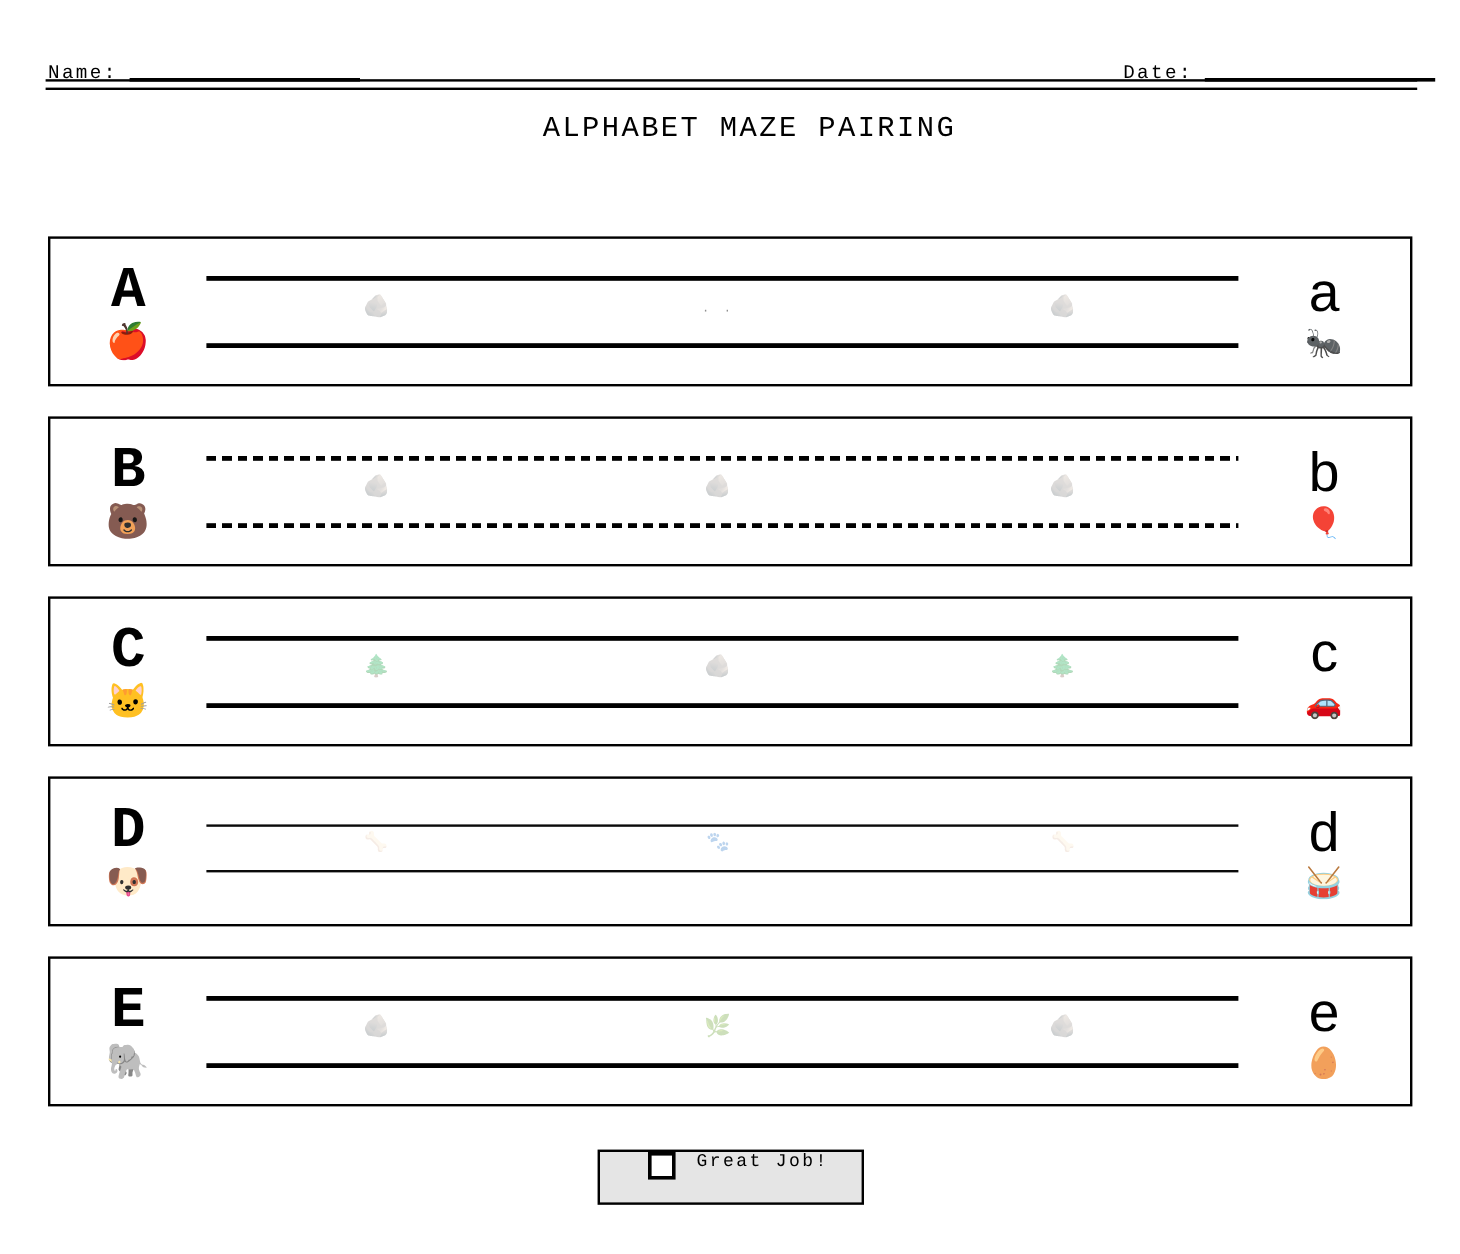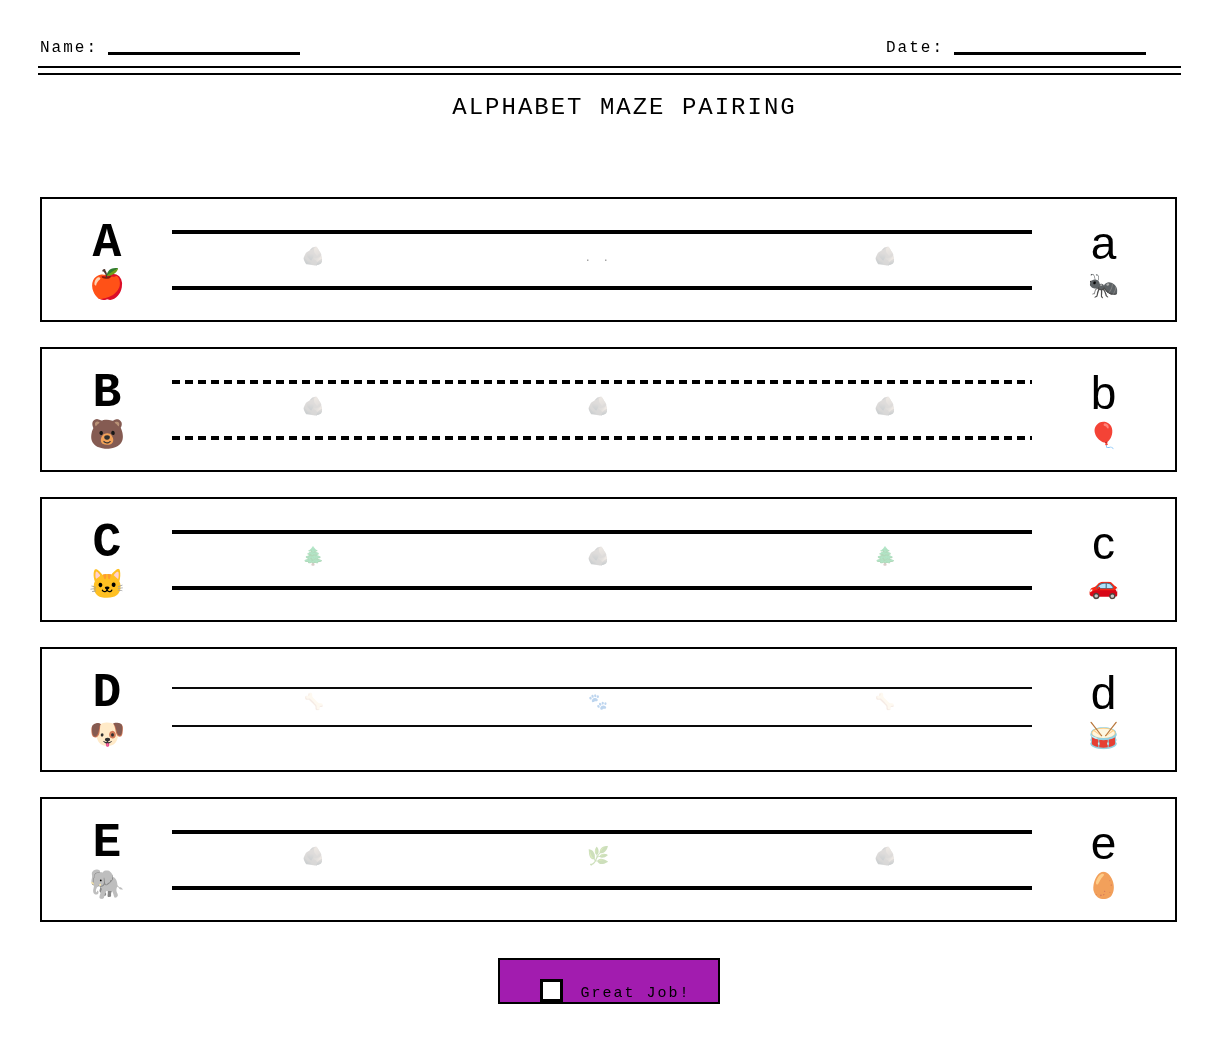--- a/index.html
+++ b/index.html
@@ -2,22 +2,22 @@
 <html><head>
 <meta charset="utf-8">
 <style>
   html,body { margin:0; padding:0; background:#fff; }
   body { width:1217px; height:1045px; font-family:"Liberation Mono",monospace; color:#000; }
   .page { position:relative; width:1217px; height:1045px; background:#fff; overflow:hidden; }
 
   
   .field { position:absolute; top:40px; display:flex; align-items:flex-end; }
   .field-name { left:40px; }
-  .field-date { left:886px; }
-  .field-label { font-size:16px; letter-spacing:2px; line-height:1; }
+  .field-date { left:936px; }
+  .field-label { font-size:16px; letter-spacing:2px; line-height:1;margin-top:13px; }
   .write-line { display:inline-block; width:192px; border-bottom:3px solid #000; margin-left:10px; margin-bottom:1px; height:10px; }
   .double-rule { position:absolute; top:66px; left:38px; right:36px; height:5px;
                  border-top:2px solid #000; border-bottom:2px solid #000; }
 
   
   .title { position:absolute; top:94px; left:16px; width:100%; text-align:center;
            font-weight:normal; font-size:24px; letter-spacing:2px; }
   .subtitle { position:absolute; top:131px; left:50%; transform:translateX(-50%);
               width:1120px; text-align:center; font-style:italic; font-size:13.5px;
               letter-spacing:1.2px; word-spacing:2px; line-height:18px; }
@@ -47,21 +47,21 @@
 
   .obstacle { position:absolute; top:49px; transform:translateX(-50%);
               font-size:18px; line-height:1; opacity:.3; }
   .row-thin .obstacle { top:46px; font-size:16px; opacity:.28; }
   .ob-1 { left:16.5%; } .ob-2 { left:49.6%; } .ob-3 { left:83%; }
   .obstacle.dots { font-size:10px; letter-spacing:3px; color:#8f8f8f; opacity:1; top:57px; }
 
   
   .great-job { position:absolute; top:958px; left:50%; transform:translateX(-50%);
                box-sizing:border-box; width:222px; height:46px; border:2px solid #000;
-               display:flex; align-items:flex-end; padding-left:40px; gap:18px; background:#a21caf; }
+               display:flex; align-items:flex-start; padding-left:40px; gap:18px; background:#e5e5e5; }
   .checkbox { box-sizing:border-box; width:23px; height:23px; border:3px solid #000; background:#fff; }
   .great-job-label { font-size:15px; letter-spacing:2px; }
 </style>
 </head>
 <body>
 
 <div class="page">
 
   <div class="field field-name">
     <span class="field-label">Name:</span>

